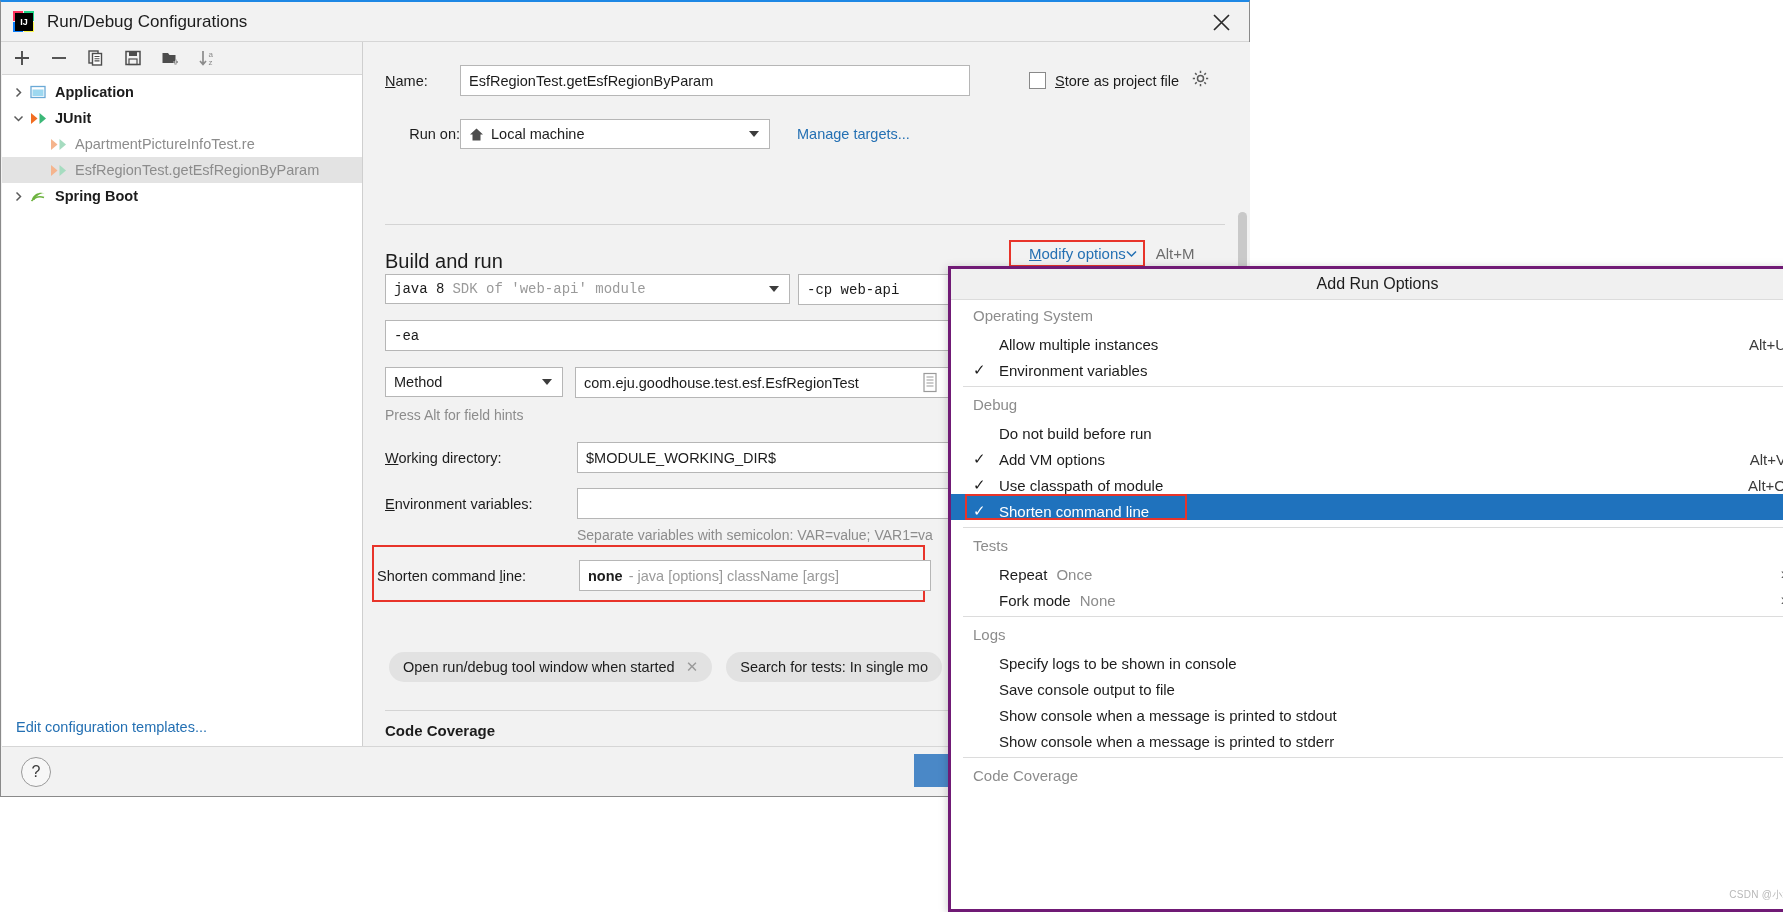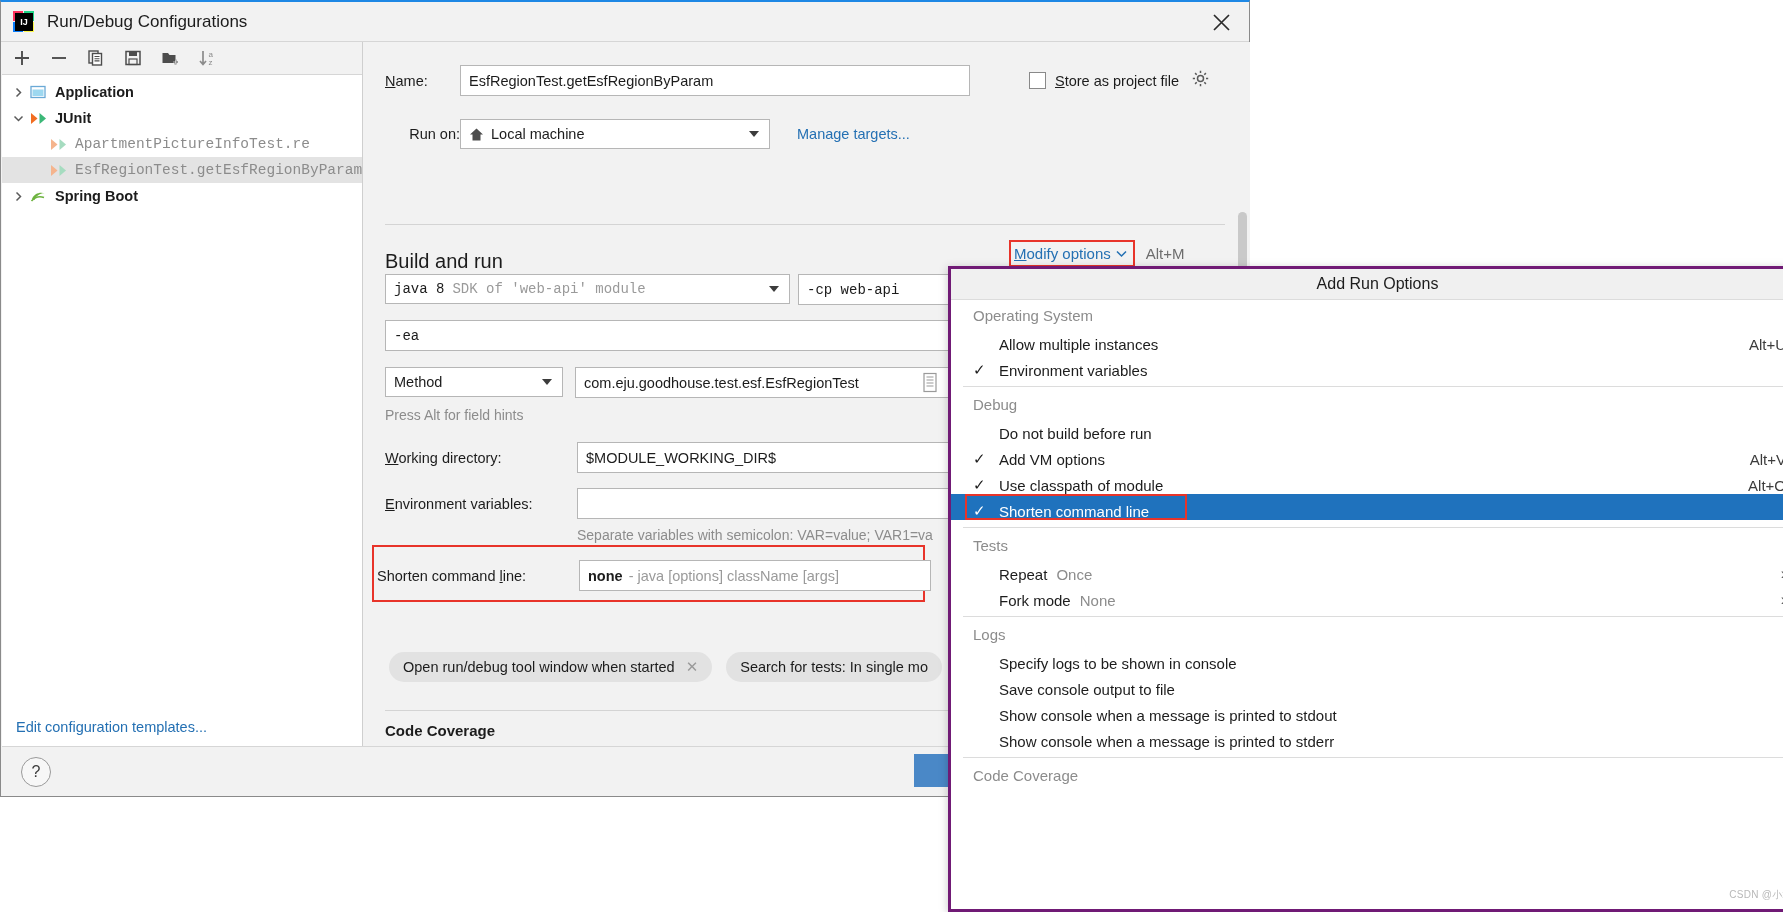--- a/index.html
+++ b/index.html
@@ -84,21 +84,21 @@
     display: flex; align-items: center;
     padding-left: 6px;
     cursor: pointer;
     font-size: 14.5px;
   }
   .tree-row.selected { background: #e3e3e3; }
   .tw { width: 20px; display:flex; align-items:center; justify-content:center; flex:none; }
   .tw svg { display:block; }
   .ticon { width: 20px; margin-right: 7px; flex:none; display:flex; align-items:center; justify-content:center; }
   .tree-row.group > .tlabel { font-weight: bold; color: #1c1c1c; }
-  .tree-row.child { padding-left: 46px; font-family: Liberation Mono, monospace; }
+  .tree-row.child { padding-left: 46px; }
   .tree-row.child .tlabel { color: #8c8c8c; }
   .tlabel { white-space: nowrap; overflow: hidden; }
 
   #edit-templates {
     position: absolute; left: 14px; bottom: 14px;
     font-size: 14.5px; color: #2470b3; cursor: pointer;
   }
 
   
   #right-panel {
@@ -184,22 +184,22 @@
   #build-and-run-title {
     position: absolute; left: 21px; top: 208px;
     font-size: 20px; font-weight: normal; color: #1c1c1c;
   }
   #modify-options-wrap {
     position: absolute; left: 645px; top: 198px;
     display: flex; align-items: center;
   }
   #modify-options-box {
     border: 2px solid #e8342a;
-    padding: 2px 6px 3px 3px;
-    display: flex; align-items: center; gap: 5px;
+    padding: 2px 6px 3px 18px;
+    display: flex; align-items: center; 
     cursor: pointer;
   }
   #modify-options-link {
     font-size: 15px; color: #2470b3;
   }
   #modify-options-link u { text-decoration: underline; }
   #alt-m { margin-left: 11px; font-size: 15px; color: #6d6d6d; }
 
   #sdk-combo { position: absolute; left: 21px; top: 232px; width: 405px; }
   #cp-field   { position: absolute; left: 434px; top: 232px; width: 432px; }

